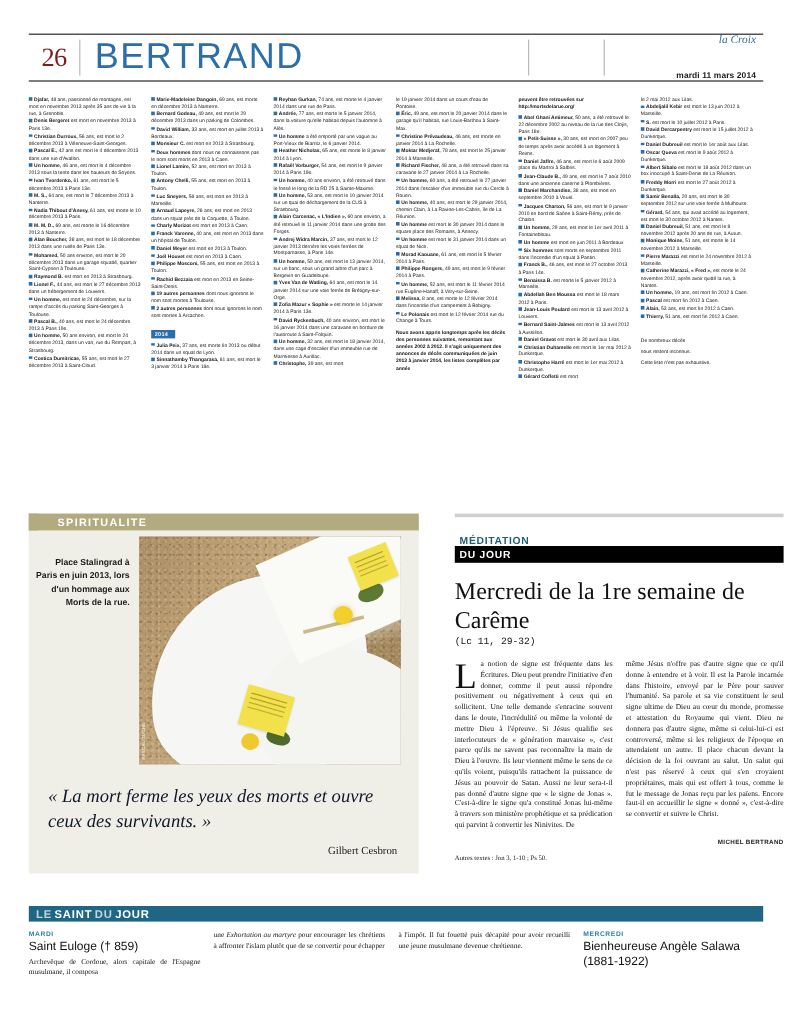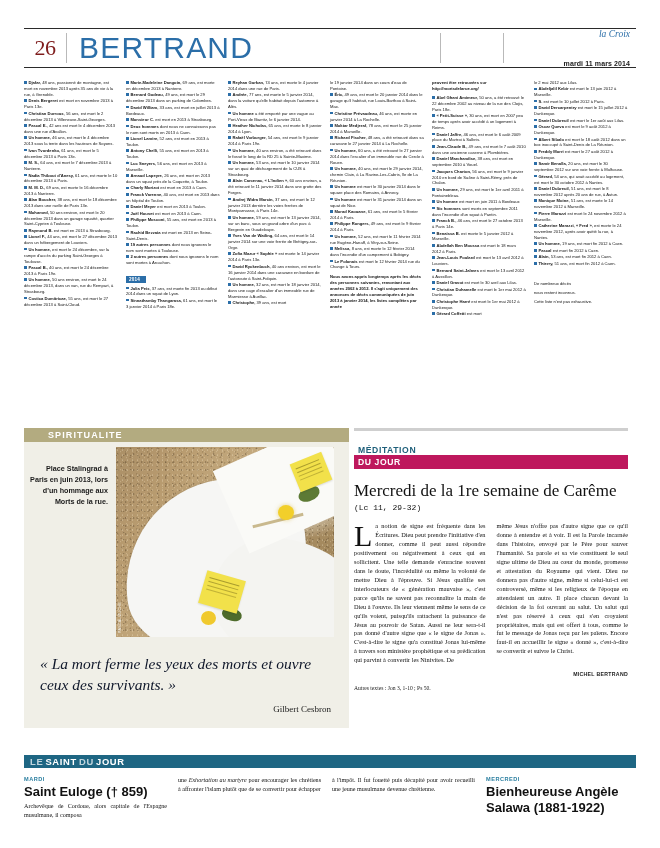--- a/index.html
+++ b/index.html
@@ -189,35 +189,35 @@
     font-size:15.5px; line-height:1.38; color:#0f172a;
   }
   .quote-attrib {
     text-align:right; padding:8px 18px 0 0;
     font-family:"Liberation Serif", serif; font-style:normal;
     font-size:9px; color:#1a1a1a;
   }
 
   
   .medit {
-    position:absolute; left:354px; top:428px; width:274px; height:380px;
+    position:absolute; left:379px; top:428px; width:274px; height:380px;
   }
   .med-rule { height:3px; background:#cfcfcf; margin-bottom:14px; }
   .med-kicker-top {
     font-size:8.6px; font-weight:bold; letter-spacing:0.6px; color:#1e5f7a;
     padding-left:4px;
   }
   .med-kicker-bar {
-    background:#be185d; color:#fff; font-size:8.6px; font-weight:bold;
+    background:#000000; color:#fff; font-size:8.6px; font-weight:bold;
     letter-spacing:0.6px; padding:1.5px 6px 2px 4px; display:block;
     margin-top:0px;
   }
   .med-title {
     font-family:"Liberation Serif", serif;
-    font-size:17px; line-height:1.22; color:#111; margin-top:12px;
+    font-size:20px; line-height:1.22; color:#111; margin-top:12px;
   }
   .med-ref {
     font-family:Liberation Mono, monospace;
     font-size:8px; color:#111; margin-top:2px;
   }
   .med-body {
     margin-top:10px; column-count:2; column-gap:11px;
     font-family:"Liberation Serif", serif;
     font-size:6.3px; line-height:1.42; text-align:justify; color:#111;
   }
@@ -248,21 +248,21 @@
   .saint-bar .du { opacity:0.72; margin:0 2px; }
   .saint-cols {
     display:flex; gap:11px; padding-top:8px;
   }
   .scol { width:143px; }
   .sday {
     font-size:5.6px; font-weight:bold; color:#2b7fa0;
     letter-spacing:0.5px; margin-bottom:2px;
   }
   .sname {
-    font-size:13px; font-weight:bold; color:#111; line-height:1.22;
+    font-size:10px; font-weight:normal; color:#111; line-height:1.22;
     margin-bottom:2px;
   }
   .stext {
     font-family:"Liberation Serif", serif;
     font-size:6.1px; line-height:1.45; text-align:justify; color:#111;
   }
   .stext i { font-style:italic; }
 </style>
 </head>
 <body>

